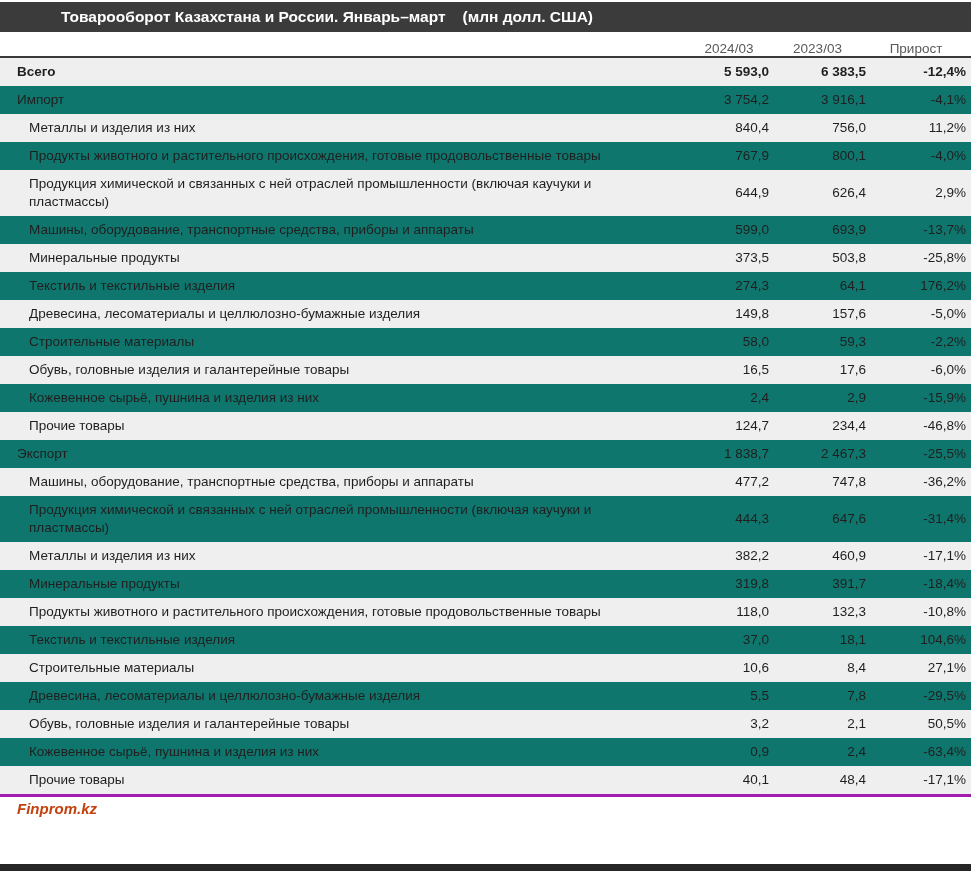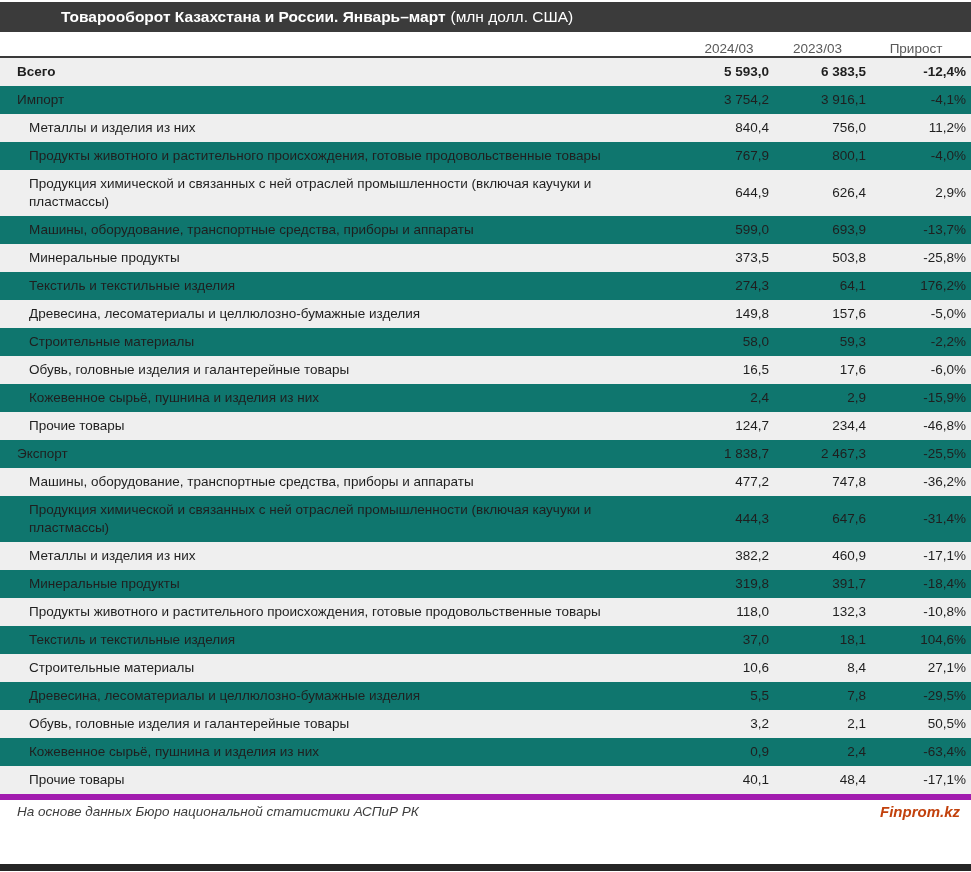--- a/index.html
+++ b/index.html
@@ -19,39 +19,39 @@
     margin-top: 2px;
     height: 30px;
     background: #3b3b3b;
     color: #ffffff;
     font-size: 15.5px;
     line-height: 30px;
     padding-left: 17px;
     white-space: nowrap;
   }
   .titlebar .t-bold { font-weight: bold; margin-left: 44px; }
-  .titlebar .t-normal { font-weight: normal; margin-left: 5px; }
+  .titlebar .t-normal { font-weight: bold; margin-left: 17px; }
 
   .colheader {
     display: flex;
     align-items: flex-end;
     height: 26px;
     padding-right: 5px;
     border-bottom: 2px solid #3a3a3a;
     color: #595959;
     font-size: 13.5px;
   }
   .colheader .spacer { flex: 1; }
   .colheader .ch { text-align: center; }
 
   .c1 { width: 80px;  flex: 0 0 80px; }
   .c2 { width: 97px;  flex: 0 0 97px; }
   .c3 { width: 100px; flex: 0 0 100px; }
 
-  .tbody { border-bottom: 6px solid #a21caf; }
+  .tbody { border-bottom: 3px solid #a21caf; }
 
   .row {
     display: flex;
     align-items: center;
     min-height: 28px;
     padding-right: 5px;
     font-size: 13.5px;
     line-height: 18px;
     background: #0f766e;
   }
@@ -254,19 +254,18 @@
       </div>
       <div class="row row-item stripe">
         <div class="lbl">Прочие товары</div>
         <div class="num c1">40,1</div>
         <div class="num c2">48,4</div>
         <div class="num c3">-17,1%</div>
       </div>
     </div>
 
   <div class="footer">
-    <span class="src">На основе данных Бюро национальной статистики АСПиР РК</span>
     <span class="brand">Finprom.kz</span>
   </div>
 
   <div class="bottombar"></div>
 
 </div>
 
 </body></html>

